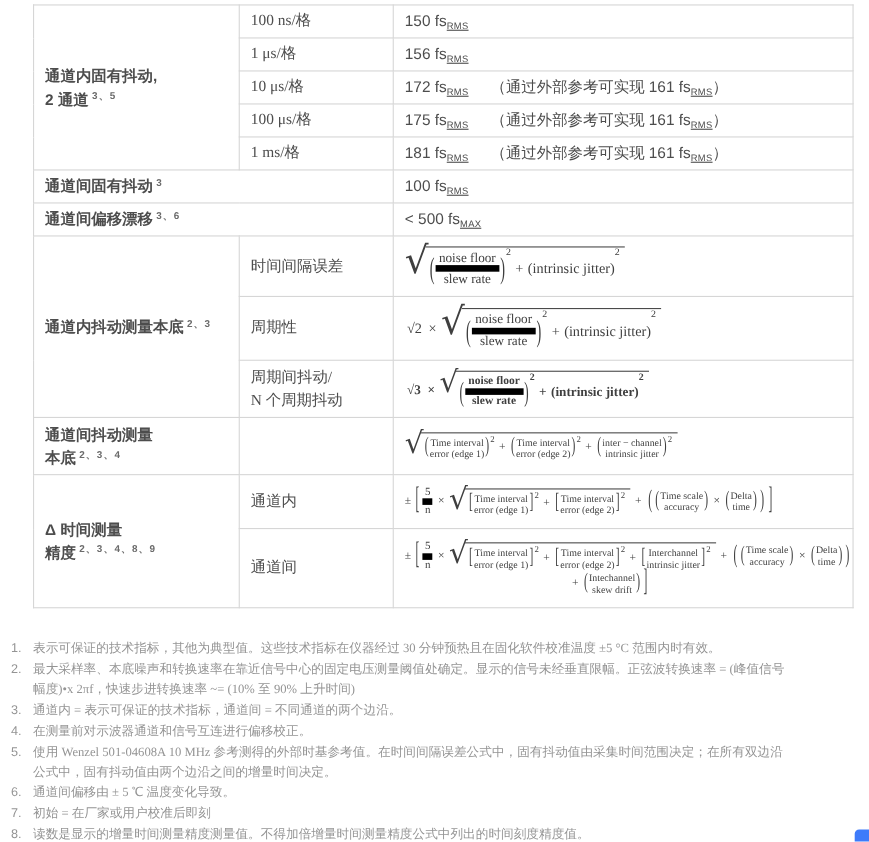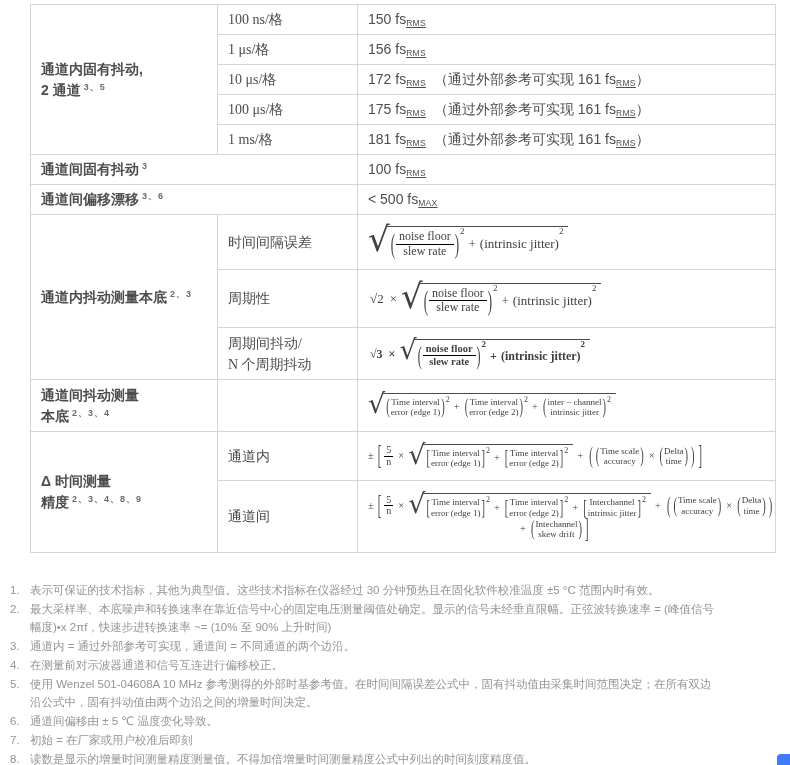--- a/index.html
+++ b/index.html
@@ -16,57 +16,57 @@
   table.spec td {
     border:1px solid #d6d6d6; font-size:14px; color:#4d4d4d;
     padding:4px 10px; vertical-align:middle; line-height:1.5;
   }
   td.c1 { padding-left:18px;font-weight:bold; }
   td.c2 { padding-left:12px;font-family:Liberation Serif, serif; }
   td.c3 { padding-left:16px; }
   td.fcell { padding:3px 4px 3px 8px; }
   sup.fnref { font-size:9px; color:#6b6b6b; vertical-align:5px; margin-left:3px; letter-spacing:1px;text-align:right; }
   sub.vsub { font-size:8.5px; vertical-align:-2px; letter-spacing:.3px;text-decoration:underline; }
-  .valnote { margin-left:8px; }
+  .valnote { margin-left:20px; }
 
   
   .fx {
     font-family:"Liberation Serif","DejaVu Serif",serif; font-size:13px; color:#3f3f3f;
     display:inline-flex; align-items:center; white-space:nowrap;
   }
   .fx.small { font-size:10.5px; }
   .fx.bold { font-weight:700; font-size:12px; }
   .fxcol { display:flex; flex-direction:column; align-items:flex-start; }
   .fxline2 { margin-left:148px; margin-top:1px; }
   .sqrt { display:inline-flex; align-items:flex-start; }
   .rsign { font-family:"DejaVu Serif",serif; line-height:.8; margin-right:-3px; font-weight:400; }
   .h30 { font-size:34px; }
   .h26 { font-size:27px; }
   .rbody { border-top:1.2px solid #4a4a4a; display:inline-flex; align-items:center; padding:3px 5px 0 3px; }
   .frac { display:inline-flex; flex-direction:column; align-items:center; line-height:1.12; font-size:12px; }
-  .frac .ft { border-bottom:1px solid #000000; padding:0 3px; }
+  .frac .ft { border-bottom:6px solid #000000; padding:0 3px; }
   .frac .fb { padding:0 3px; }
   .frac.sn { font-size:10px; line-height:1.05; }
   .frac.sn .ft { padding:0 2px; }
   .stack { display:inline-flex; flex-direction:column; align-items:center; text-align:center; line-height:1.15; font-size:9.5px; }
   .fx.small .stack { font-size:9px; }
   .p1 { display:inline-block; transform:scaleY(2.1); font-weight:300; margin:0 1px; }
   .p2 { display:inline-block; transform:scaleY(1.9); font-weight:300; margin:0 1px; }
   .bo { display:inline-block; transform:scaleY(2.7); font-weight:300; margin:0 2px; }
   .op { margin:0 4px; }
   .opt { margin:0 2px; }
   sup.sq { font-size:9px; align-self:flex-start; margin-top:-3px; line-height:1; }
   .fx.small sup.sq { font-size:8px; margin-top:-1px; }
   .pmtok { margin-right:2px; }
 
   
   .footnotes { margin:29px 70px 0 10px; color:#949494; font-size:11.5px; line-height:1.5; }
   .fn { display:flex; margin-bottom:2px; }
   .fn-num { flex:0 0 20px; }
-  .fn-text { flex:1; }
+  .fn-text { flex:1;font-family:Liberation Serif, serif; }
 
   .corner-chip { position:absolute; right:0; bottom:0; width:13px; height:15px;
     background:#3e7bfa; border-radius:4px 0 0 0; }
 </style>
 </head>
 <body>
 
 <div class="wrap">
 
 <table class="spec">
@@ -350,21 +350,21 @@
   <div class="fn">
         <span class="fn-num">1.</span>
         <span class="fn-text">表示可保证的技术指标，其他为典型值。这些技术指标在仪器经过 30 分钟预热且在固化软件校准温度 ±5 °C 范围内时有效。</span>
       </div>
   <div class="fn">
         <span class="fn-num">2.</span>
         <span class="fn-text">最大采样率、本底噪声和转换速率在靠近信号中心的固定电压测量阈值处确定。显示的信号未经垂直限幅。正弦波转换速率 = (峰值信号幅度)•x 2πf，快速步进转换速率 ~= (10% 至 90% 上升时间)</span>
       </div>
   <div class="fn">
         <span class="fn-num">3.</span>
-        <span class="fn-text">通道内 = 通过外部参考可实现，通道间 = 不同通道的两个边沿。</span>
+        <span class="fn-text">通道内 = 表示可保证的技术指标，通道间 = 不同通道的两个边沿。</span>
       </div>
   <div class="fn">
         <span class="fn-num">4.</span>
         <span class="fn-text">在测量前对示波器通道和信号互连进行偏移校正。</span>
       </div>
   <div class="fn">
         <span class="fn-num">5.</span>
         <span class="fn-text">使用 Wenzel 501-04608A 10 MHz 参考测得的外部时基参考值。在时间间隔误差公式中，固有抖动值由采集时间范围决定；在所有双边沿公式中，固有抖动值由两个边沿之间的增量时间决定。</span>
       </div>
   <div class="fn">

